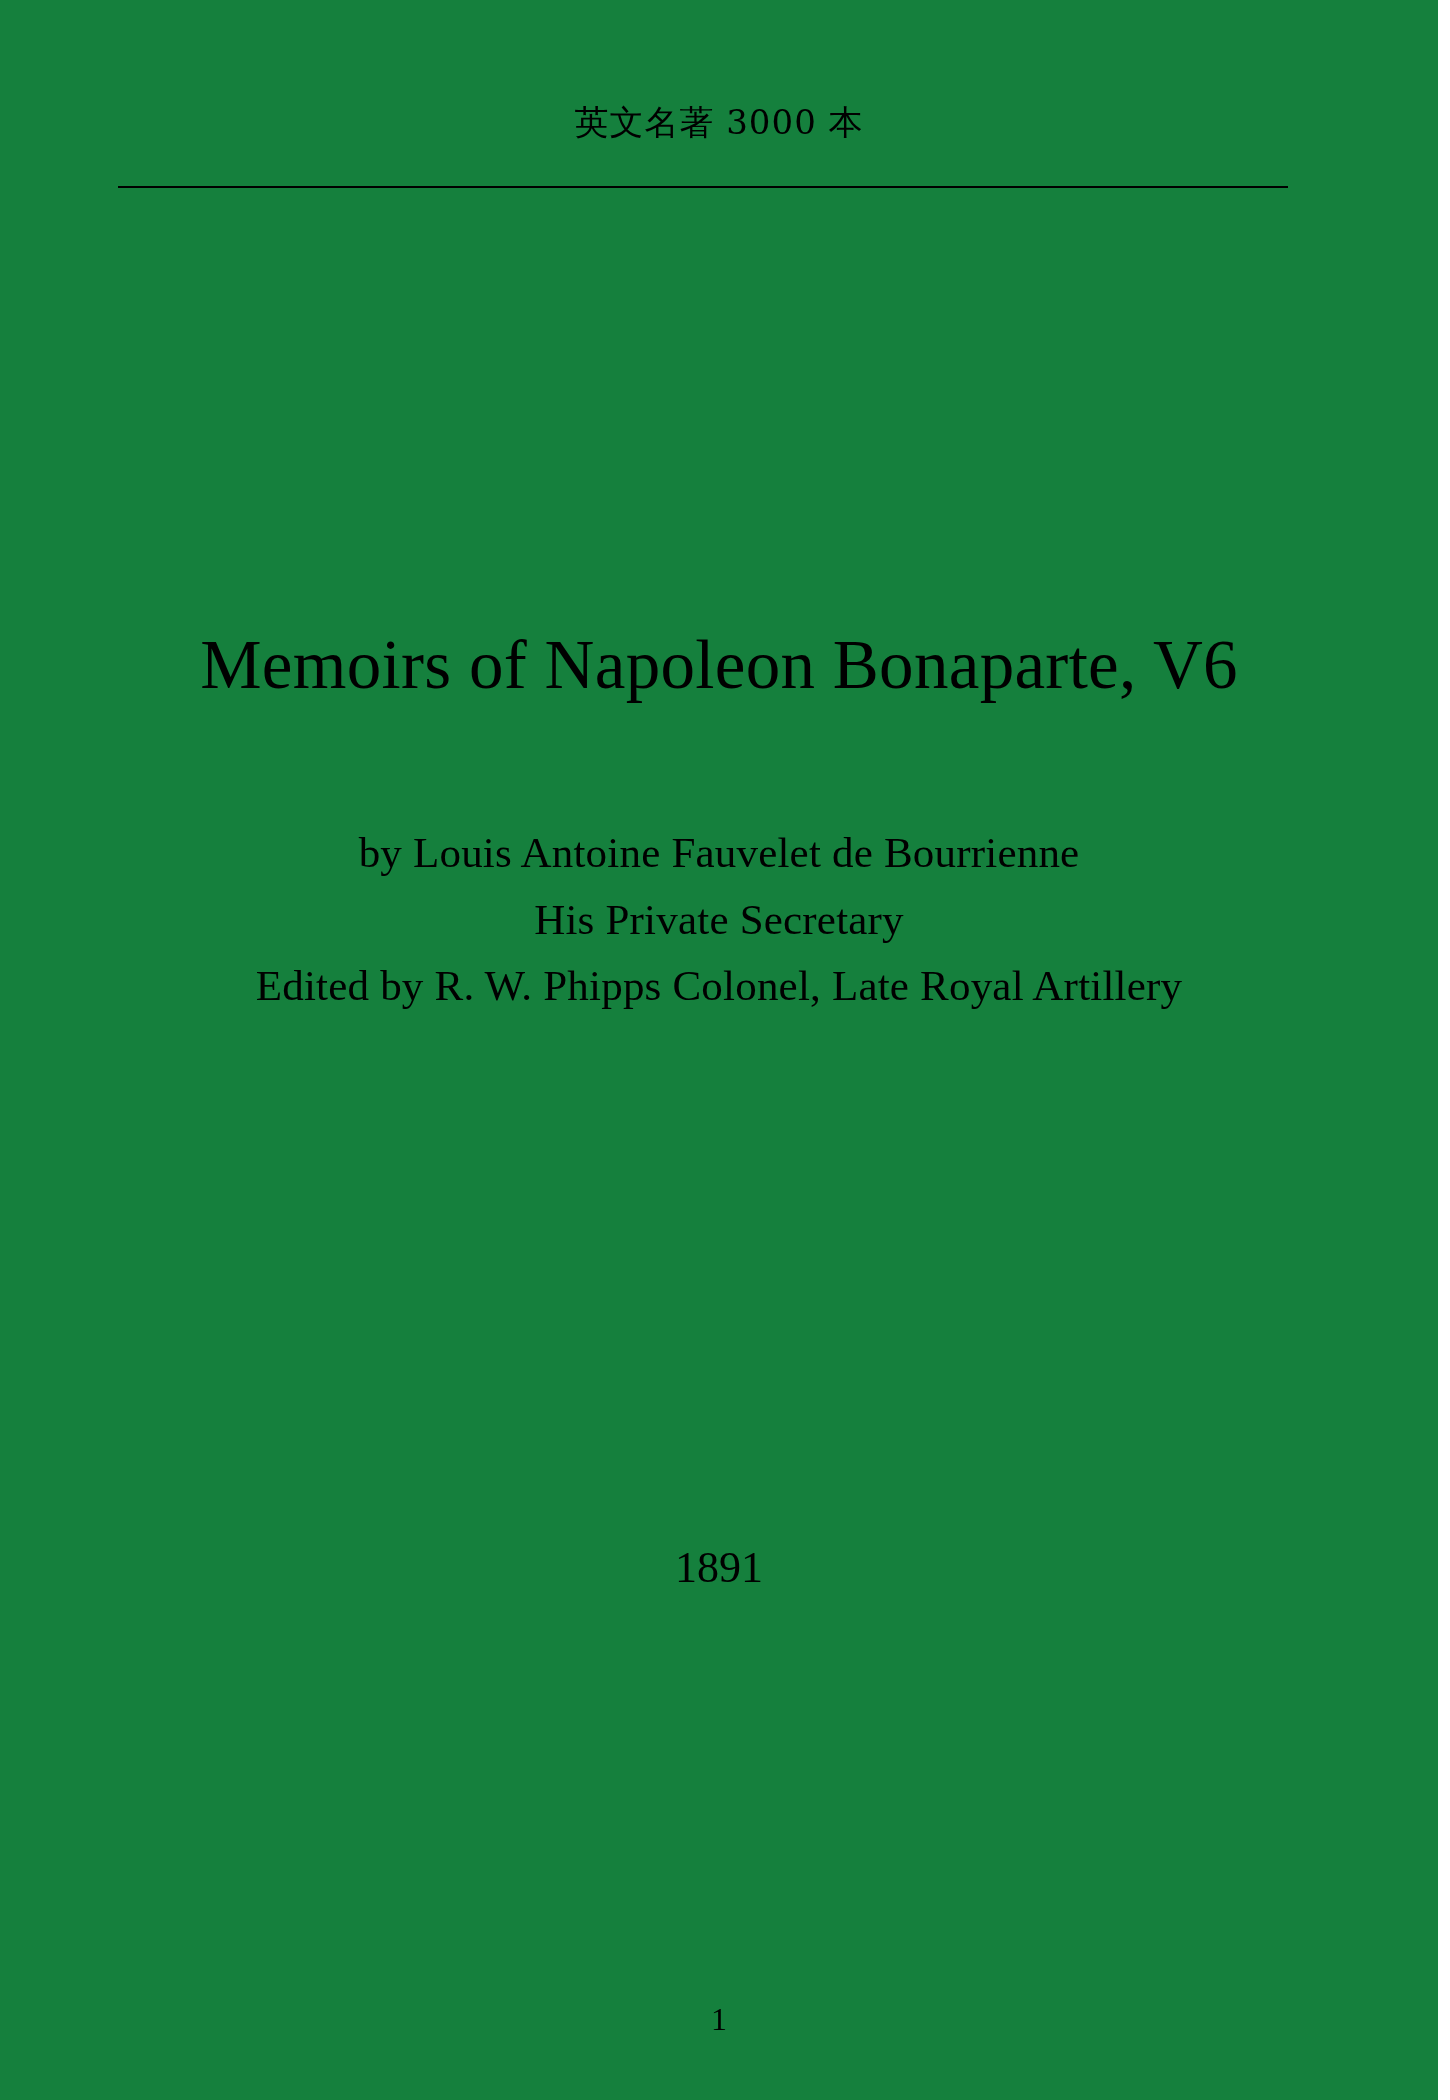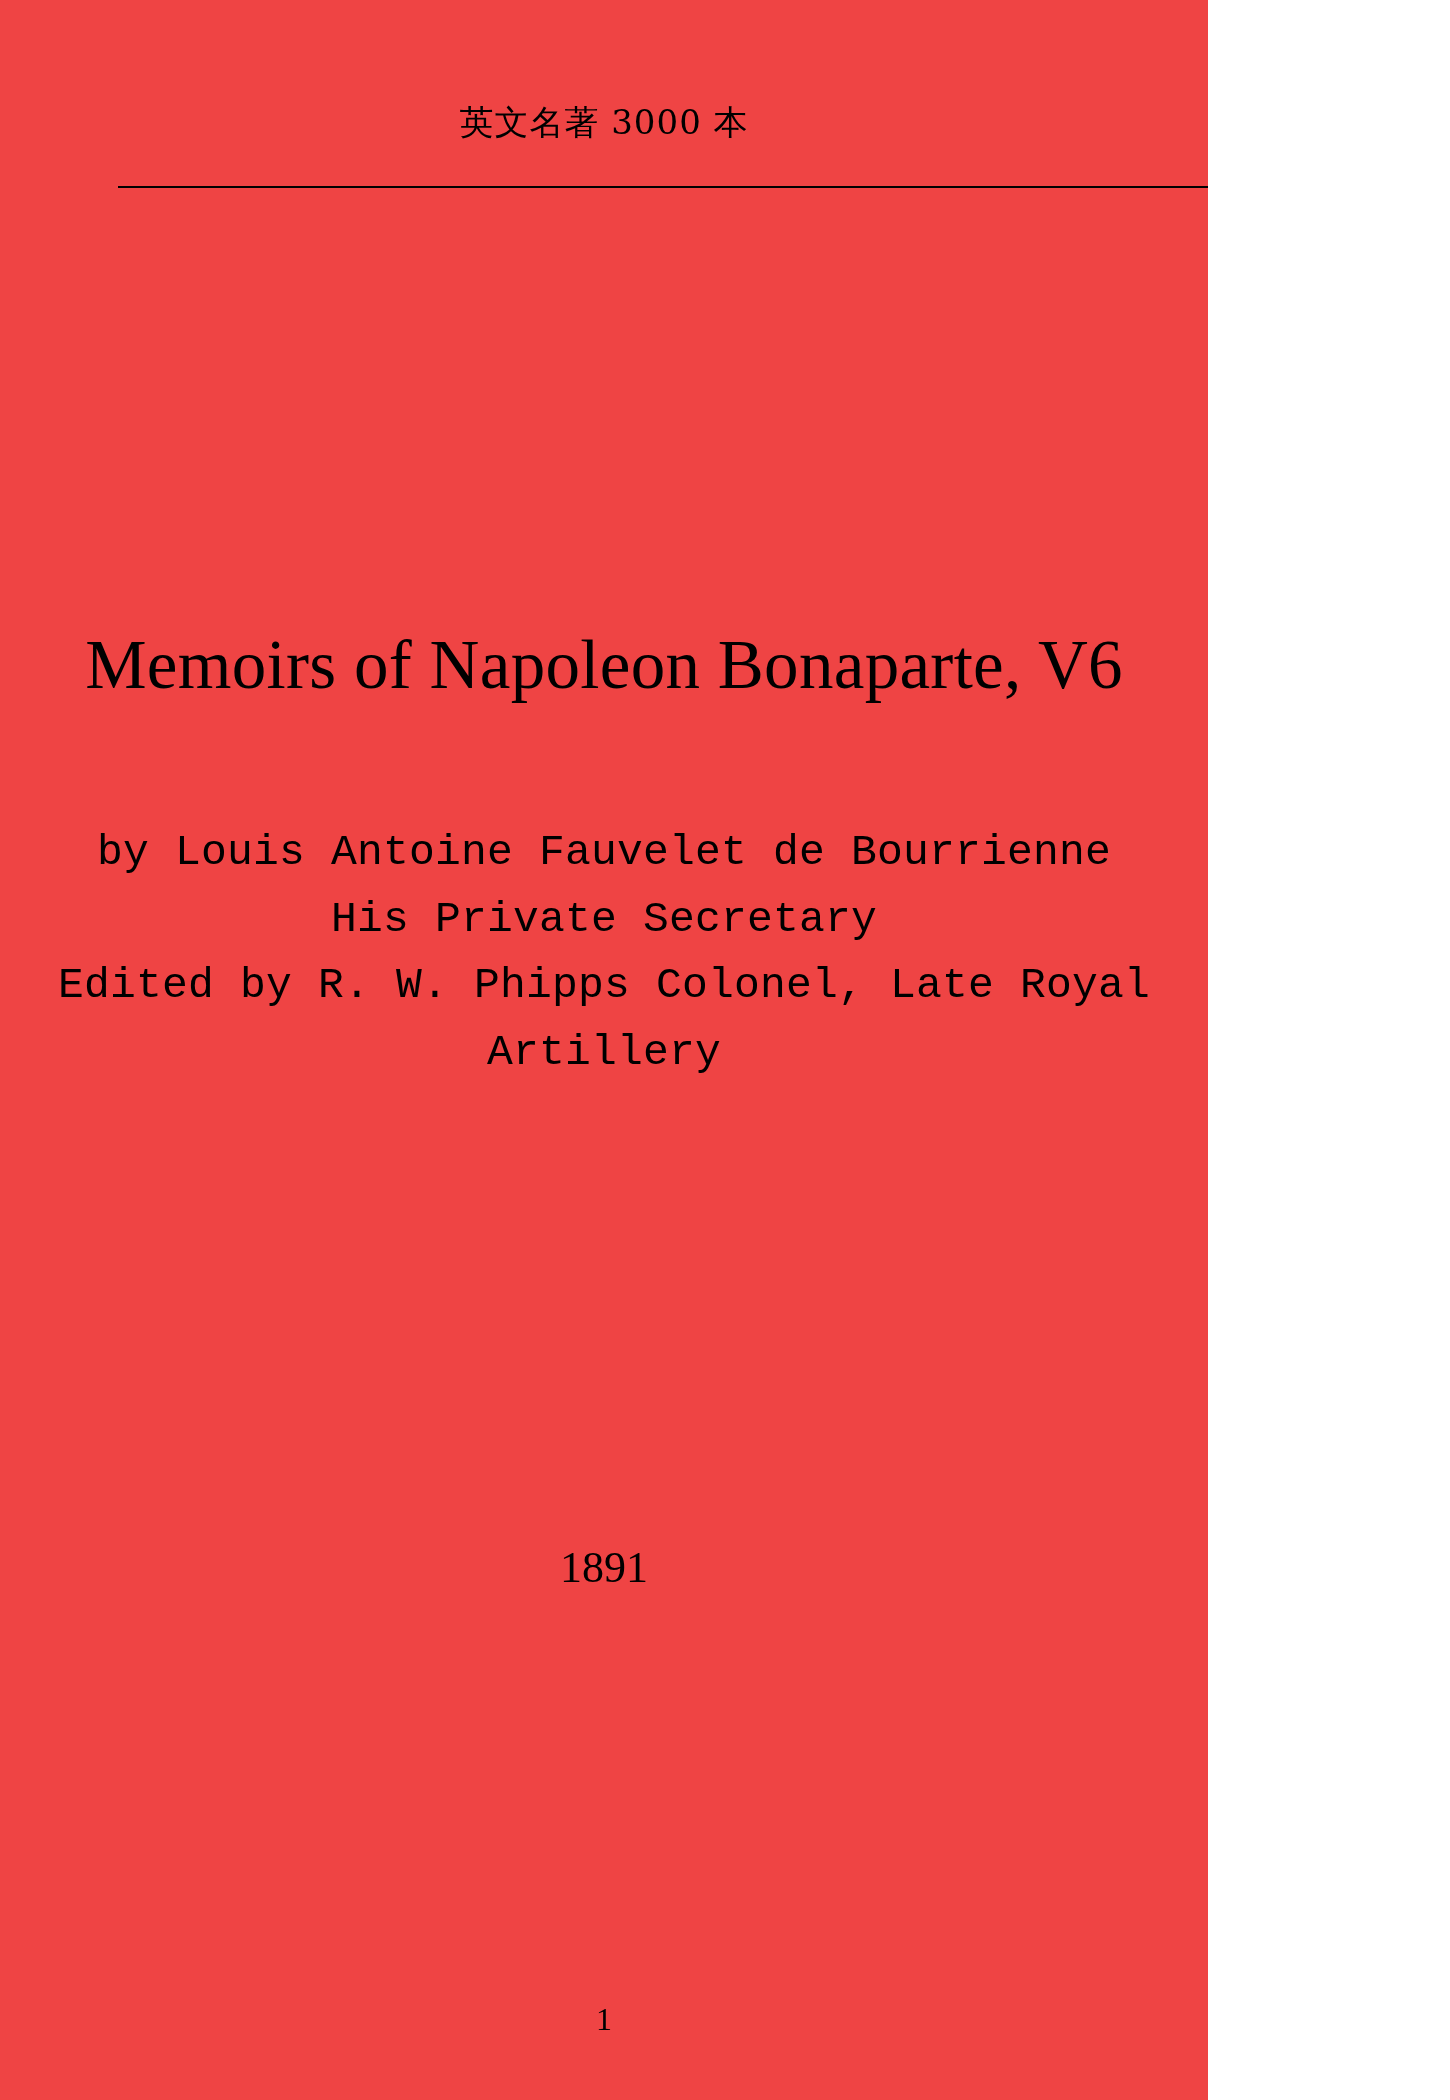--- a/index.html
+++ b/index.html
@@ -6,23 +6,23 @@
     margin: 0;
     padding: 0;
     background: #ffffff;
   }
   body {
     font-family: "Liberation Serif", serif;
     color: #000000;
   }
   .page {
     position: relative;
-    width: 1208px;
+    width: 1438px;
     height: 2100px;
-    background: #ef4444;
+    background: #15803d;
     box-sizing: border-box;
     overflow: hidden;
   }
   .header {
     position: absolute;
     top: 100px;
     left: 0;
     width: 100%;
     text-align: center;
   }
@@ -54,21 +54,20 @@
     line-height: 1.15;
     margin: 16px;
     letter-spacing: 0.3px;
   }
   .byline-block {
     position: absolute;
     top: 820px;
     left: 0;
     width: 100%;
     text-align: center;
-    font-family: Liberation Mono, monospace;
   }
   .byline {
     font-size: 43px;
     line-height: 1.55;
     margin: 0;
     letter-spacing: 0.2px;
   }
   .year-block {
     position: absolute;
     top: 1530px;

